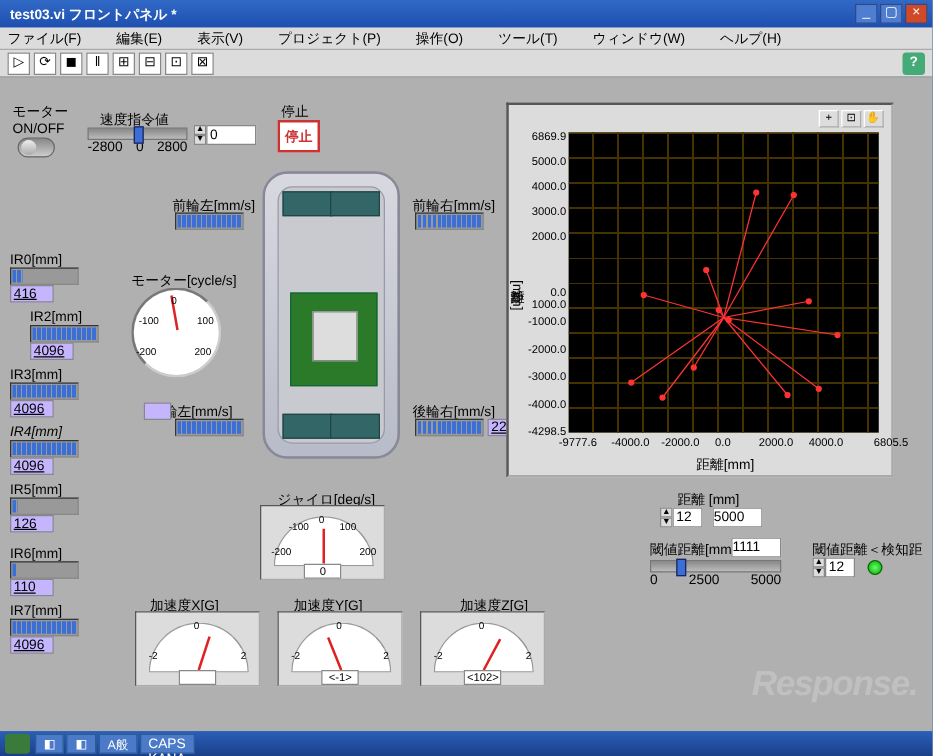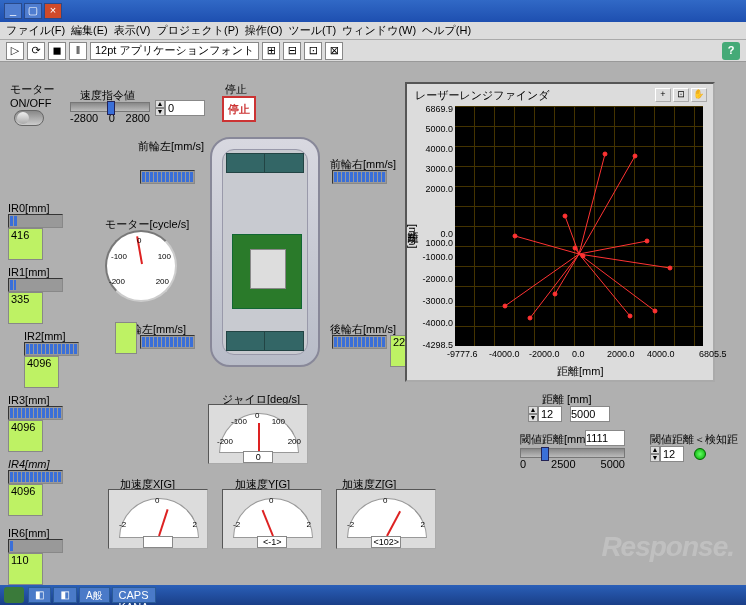--- a/index.html
+++ b/index.html
@@ -2,21 +2,21 @@
 <html><head>
 <meta charset="utf-8">
 <style>
 * { margin: 0; padding: 0; box-sizing: border-box; font-family: "MS PGothic", sans-serif; font-size: 11px; }
 body { background: #3b6ea5; width: 746px; height: 605px; position: relative; overflow: hidden; }
 .titlebar { height: 22px; background: linear-gradient(#3169c6,#1e4fb0); color: #fff; display: flex; align-items: center; padding: 0 4px; }
 .titlebar .title { flex: 1; font-weight: bold; padding-left: 4px; }
 .winbtns { display: flex; gap: 2px; }
 .winbtn { width: 18px; height: 16px; background: #4f7dd0; border: 1px solid #2a4a8a; color: #fff; text-align: center; line-height: 13px; cursor: pointer; }
 .winbtn.close { background: #d04a2a; }
-.menubar { height: 18px; background: #dcdcdc; display: flex; align-items: center; padding: 0 6px; gap: 6px; border-bottom: 1px solid #aaa; }
+.menubar { height: 18px; background: #dcdcdc; display: flex; align-items: center; padding: 0 6px; gap: 28px; border-bottom: 1px solid #aaa; }
 .menubar span { cursor: pointer; }
 .toolbar { height: 22px; background: #dcdcdc; display: flex; align-items: center; padding: 2px 6px; gap: 3px; border-bottom: 1px solid #999; }
 .tbtn { width: 18px; height: 18px; border: 1px solid #888; background: #fff; text-align: center; line-height: 15px; cursor: pointer; }
 .fontbox { border: 1px solid #888; background: #fff; padding: 1px 4px; height: 18px; display: flex; align-items: center; }
 .help { margin-left: auto; width: 18px; height: 18px; background: #4a7; border-radius: 3px; color: #fff; text-align: center; line-height: 17px; font-weight: bold; cursor: pointer; }
 .panel { position: absolute; top: 62px; left: 0; right: 0; bottom: 20px; background: #b0b0b0; overflow: hidden; }
 .lbl { position: absolute; color: #000; }
 .nud { display: inline-flex; align-items: center; }
 .nud .arrows { width: 10px; display: flex; flex-direction: column; }
 .nud .ar { width: 10px; height: 8px; background: #ddd; border: 1px solid #888; font-size: 7px; text-align: center; line-height: 6px; cursor: pointer; }
@@ -40,32 +40,33 @@
 .gaugesm { width: 100px; height: 60px; background: #dcdcdc; border: 1px inset #aaa; position: relative; }
 .gaugesm .dial { position: absolute; left: 10px; top: 8px; width: 80px; height: 40px; background: #fff; border: 1px solid #999; border-radius: 40px 40px 0 0; }
 .gaugesm .needle { position: absolute; left: 50%; bottom: 12px; width: 2px; height: 28px; background: #d22; transform-origin: bottom center; }
 .gaugesm .val { position: absolute; bottom: 0; left: 35%; width: 30px; height: 12px; background: #fff; border: 1px solid #888; text-align: center; font-size: 9px; }
 .graph { position: absolute; left: 405px; top: 20px; width: 310px; height: 300px; background: #dcdcdc; border: 2px inset #aaa; }
 .graph .plot { position: absolute; left: 48px; top: 22px; width: 248px; height: 240px; background: #000; }
 .graph .plot .grid { position: absolute; inset: 0; background-image: repeating-linear-gradient(0deg,transparent 0,transparent 19px,#443300 19px,#443300 20px),repeating-linear-gradient(90deg,transparent 0,transparent 19px,#443300 19px,#443300 20px); }
 .graph .yt { position: absolute; left: 4px; width: 42px; text-align: right; font-size: 9px; }
 .graph .xt { position: absolute; top: 265px; font-size: 9px; }
 .led { width: 12px; height: 12px; border-radius: 50%; background: radial-gradient(#6f6,#0a0); border: 1px solid #060; display: inline-block; }
-.irfield { width: 35px; height: 32px; border: 1px solid #888; background: #bef264; padding: 0 2px; display: inline-block; }
+.irfield { width: 35px; height: 14px; border: 1px solid #888; background: #c4b5fd; padding: 0 2px; display: inline-block; text-decoration: underline; }
 .taskbar { position: absolute; bottom: 0; left: 0; right: 0; height: 20px; background: linear-gradient(#2a5fb8,#1a3f88); display: flex; align-items: center; padding: 0 4px; }
 .start { width: 20px; height: 16px; background: #3a7a3a; border-radius: 3px; margin-right: 4px; }
 .tasktab { background: #4a7ac8; border: 1px solid #2a5a98; color: #fff; padding: 1px 6px; margin-right: 2px; height: 16px; font-size: 10px; }
 .watermark { position: absolute; right: 12px; bottom: 22px; font-size: 28px; font-style: italic; color: rgba(200,200,200,0.7); font-weight: bold; letter-spacing: -1px; }
 .gtools { position: absolute; right: 6px; top: 4px; display: flex; gap: 2px; }
 .gtool { width: 16px; height: 14px; background: #ddd; border: 1px outset #fff; cursor: pointer; font-size: 9px; text-align: center; }
 </style>
 </head>
 <body>
 
 <div class="titlebar">
+  <span class="title">test03.vi フロントパネル *</span>
   <div class="winbtns">
     <div class="winbtn">_</div>
     <div class="winbtn">▢</div>
     <div class="winbtn close">×</div>
   </div>
 </div>
 <div class="menubar">
   <span>ファイル(F)</span>
   <span>編集(E)</span>
   <span>表示(V)</span>
@@ -73,23 +74,20 @@
   <span>操作(O)</span>
   <span>ツール(T)</span>
   <span>ウィンドウ(W)</span>
   <span>ヘルプ(H)</span>
 </div>
 <div class="toolbar">
   <div class="tbtn">▷</div>
   <div class="tbtn">⟳</div>
   <div class="tbtn">◼</div>
   <div class="tbtn">‖</div>
-  <div class="fontbox">
-      <span>12pt アプリケーションフォント</span>
-    </div>
   <div class="tbtn">⊞</div>
   <div class="tbtn">⊟</div>
   <div class="tbtn">⊡</div>
   <div class="tbtn">⊠</div>
   <div class="help">?</div>
 </div>
 
 <div class="panel">
 
   <div class="lbl" style="left:10px; top:20px; white-space:pre;">モーター
@@ -117,32 +115,32 @@
 
   <div class="lbl" style="left:225px; top:20px;">停止</div>
   <div class="stopbtn" style="position:absolute; left:222px; top:34px;">
       <span>停止</span>
     </div>
 
   <div style="position:absolute; left:8px; top:140px;">
     <div style="margin-bottom:6px;"><div class="lbl" style="position:static;">IR0[mm]</div><div class="bluebar">
           <div class="seg" style="width:15%;"></div>
         </div><span class="irfield">416</span></div>
-    <div style="margin-bottom:6px;"><div class="lbl" style="position:static;">IR1[mm]</div><div class="bluebar">
-          <div class="seg" style="width:12%;"></div>
-        </div><span class="irfield">335</span></div>
     <div style="margin-bottom:6px;margin-left:16px;"><div class="lbl" style="position:static;">IR2[mm]</div><div class="bluebar">
           <div class="seg"></div>
         </div><span class="irfield">4096</span></div>
     <div style="margin-bottom:6px;"><div class="lbl" style="position:static;">IR3[mm]</div><div class="bluebar">
           <div class="seg"></div>
         </div><span class="irfield">4096</span></div>
     <div style="margin-bottom:6px;"><div class="lbl" style="position:static;font-style:italic;">IR4[mm]</div><div class="bluebar">
           <div class="seg"></div>
         </div><span class="irfield">4096</span></div>
+    <div style="margin-bottom:6px;"><div class="lbl" style="position:static;">IR5[mm]</div><div class="bluebar">
+          <div class="seg" style="width:8%;"></div>
+        </div><span class="irfield">126</span></div>
     <div style="margin-bottom:6px;"><div class="lbl" style="position:static;margin-top:11px;">IR6[mm]</div><div class="bluebar">
           <div class="seg" style="width:6%;"></div>
         </div><span class="irfield">110</span></div>
     <div><div class="lbl" style="position:static;">IR7[mm]</div><div class="bluebar">
           <div class="seg"></div>
         </div><span class="irfield">4096</span></div>
   </div>
 
   <div class="lbl" style="left:105px; top:155px;">モーター[cycle/s]</div>
   <div class="gauge" style="position:absolute; left:105px; top:168px; width:72px; height:72px; border-radius:50%;">
@@ -157,21 +155,21 @@
   <div class="robot">
     <div class="inner"></div>
     <div class="wheel tl"></div>
       <div class="wheel tr"></div>
       <div class="wheel bl"></div>
       <div class="wheel br"></div>
     <div class="board"></div>
       <div class="chip"></div>
   </div>
 
-  <div class="lbl" style="left:138px; top:77px;">前輪左[mm/s]</div>
+  <div class="lbl" style="left:138px; top:95px;">前輪左[mm/s]</div>
   <div class="bluebar" style="position:absolute; left:140px; top:108px;">
       <div class="seg"></div>
     </div>
   <div class="lbl" style="left:330px; top:95px;">前輪右[mm/s]</div>
   <div class="bluebar" style="position:absolute; left:332px; top:108px;">
       <div class="seg"></div>
     </div>
   <div class="lbl" style="left:120px; top:260px;">後輪左[mm/s]</div>
   <div class="bluebar" style="position:absolute; left:140px; top:273px;">
       <div class="seg"></div>
@@ -206,32 +204,31 @@
   </div>
   <div class="lbl" style="left:235px; top:415px;">加速度Y[G]</div>
   <div class="gaugesm" style="position:absolute; left:222px; top:427px;">
     <div class="dial"></div>
       <div class="needle" style="transform:rotate(-22deg);"></div>
       <div class="val">&lt;-1&gt;</div>
     <span style="position:absolute;left:10px;top:30px;font-size:8px;">-2</span>
     <span style="position:absolute;left:46px;top:6px;font-size:8px;">0</span>
     <span style="position:absolute;right:10px;top:30px;font-size:8px;">2</span>
   </div>
-  <div class="lbl" style="left:342px; top:415px;">加速度Z[G]</div>
+  <div class="lbl" style="left:368px; top:415px;">加速度Z[G]</div>
   <div class="gaugesm" style="position:absolute; left:336px; top:427px;">
     <div class="dial"></div>
       <div class="needle" style="transform:rotate(28deg);"></div>
       <div class="val">&lt;102&gt;</div>
     <span style="position:absolute;left:10px;top:30px;font-size:8px;">-2</span>
     <span style="position:absolute;left:46px;top:6px;font-size:8px;">0</span>
     <span style="position:absolute;right:10px;top:30px;font-size:8px;">2</span>
   </div>
 
   <div class="graph">
-    <div class="lbl" style="left:8px; top:4px;">レーザーレンジファインダ</div>
     <div class="gtools">
       <div class="gtool">+</div>
       <div class="gtool">⊡</div>
       <div class="gtool">✋</div>
     </div>
     <div class="plot">
       <div class="grid"></div>
       <svg width="248" height="240" style="position:absolute;inset:0;">
         <g stroke="#f33" stroke-width="1" fill="#f33">
           <line x1="124" y1="148" x2="50" y2="200"></line>

